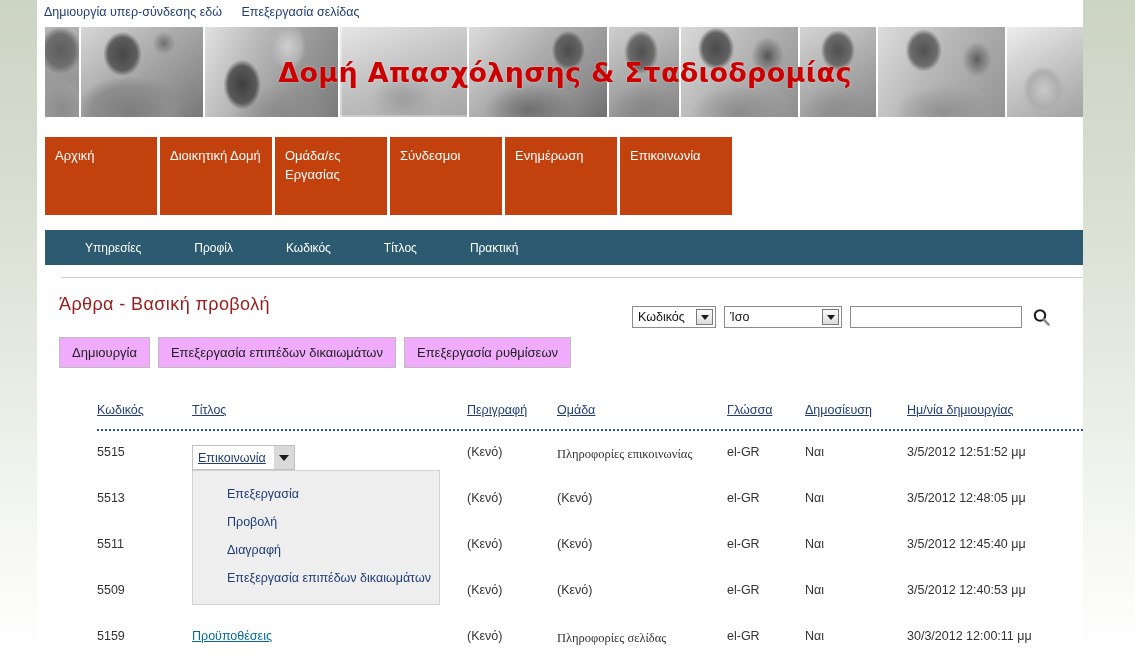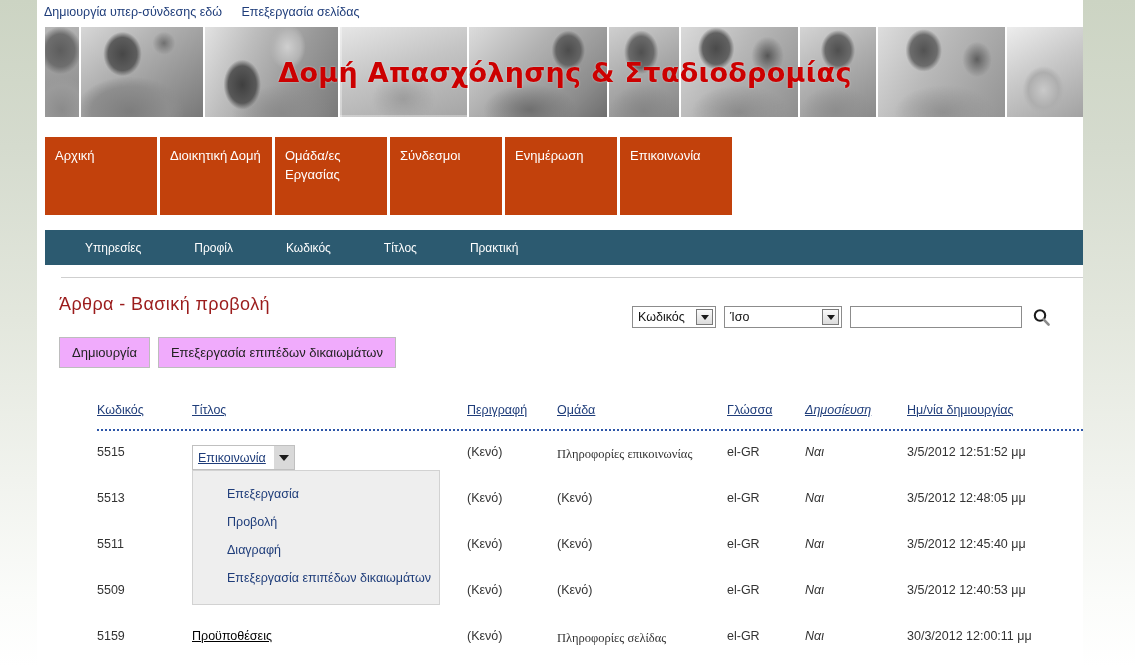--- a/index.html
+++ b/index.html
@@ -291,24 +291,24 @@
     height: 46px;
     padding-top: 14px;
     position: relative;
   }
   .cell { flex: none; }
   .c-code  { width: 95px; }
   .c-title { width: 275px; }
   .c-desc  { width: 90px; }
   .c-group { width: 170px; }
   .c-lang  { width: 78px; }
-  .c-pub   { width: 102px; font-style: italic; }
+  .c-pub   { width: 102px; }
   .c-date  { width: 190px; }
   .cell a.link {
-    color: #000000;
+    color: #0369a1;
     text-decoration: underline;
     cursor: pointer;
   }
   .group-two { line-height: 18px; font-family: Liberation Serif, serif; }
 
   
   .dropwrap {
     position: relative;
     display: inline-block;
   }
@@ -423,20 +423,21 @@
         <svg class="mag" width="19" height="19" viewBox="0 0 19 19">
           <circle cx="8" cy="7.5" r="5.2" fill="#ffffff" stroke="#1c1c1c" stroke-width="2.1"></circle>
           <line x1="11.6" y1="11.4" x2="16.6" y2="16.6" stroke="#8a8a8a" stroke-width="2.6" stroke-linecap="round"></line>
         </svg>
       </button>
     </div>
 
     <div class="actions">
       <button class="btn">Δημιουργία</button>
       <button class="btn">Επεξεργασία επιπέδων δικαιωμάτων</button>
+      <button class="btn">Επεξεργασία ρυθμίσεων</button>
     </div>
 
     <div class="grid">
 
       <div class="grid-head">
         <div class="cell c-code"><a>Κωδικός</a></div>
         <div class="cell c-title"><a>Τίτλος</a></div>
         <div class="cell c-desc"><a>Περιγραφή</a></div>
         <div class="cell c-group"><a>Ομάδα</a></div>
         <div class="cell c-lang"><a>Γλώσσα</a></div>

